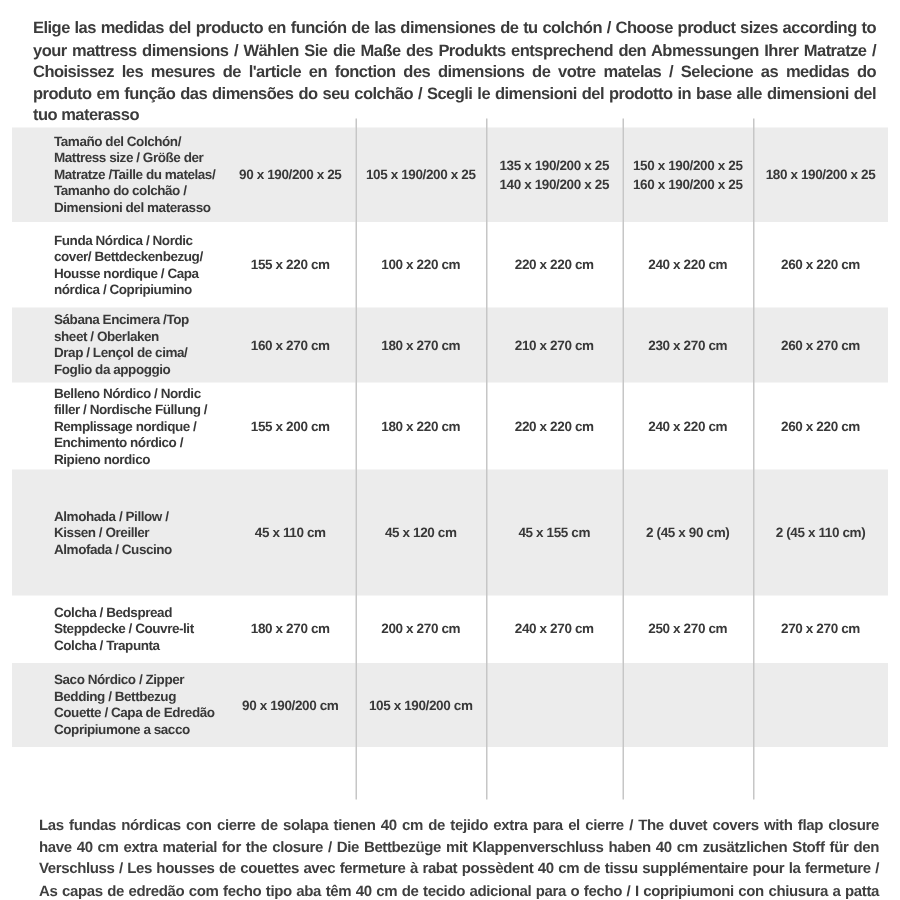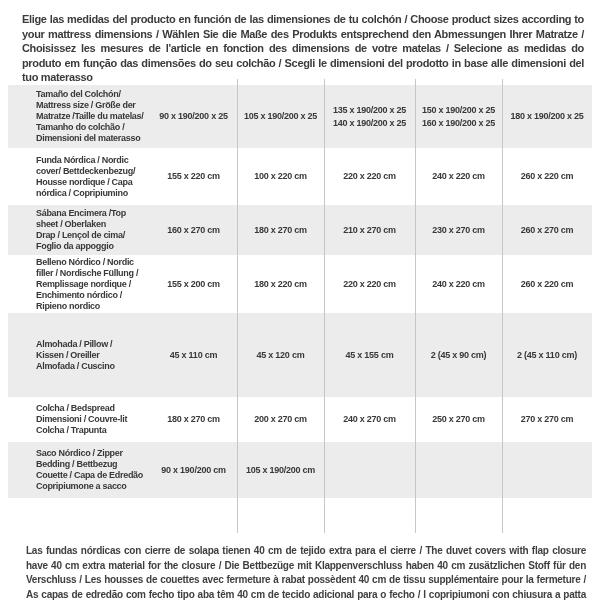--- a/index.html
+++ b/index.html
@@ -119,21 +119,21 @@
 Kissen / Oreiller
 Almofada / Cuscino</th>
         <td>45 x 110 cm</td>
         <td>45 x 120 cm</td>
         <td>45 x 155 cm</td>
         <td>2 (45 x 90 cm)</td>
         <td>2 (45 x 110 cm)</td>
       </tr>
       <tr>
         <th>Colcha / Bedspread
-Dimensioni / Couvre-lit
+Steppdecke / Couvre-lit
 Colcha / Trapunta</th>
         <td>180 x 270 cm</td>
         <td>200 x 270 cm</td>
         <td>240 x 270 cm</td>
         <td>250 x 270 cm</td>
         <td>270 x 270 cm</td>
       </tr>
       <tr>
         <th>Saco Nórdico / Zipper
 Bedding / Bettbezug

